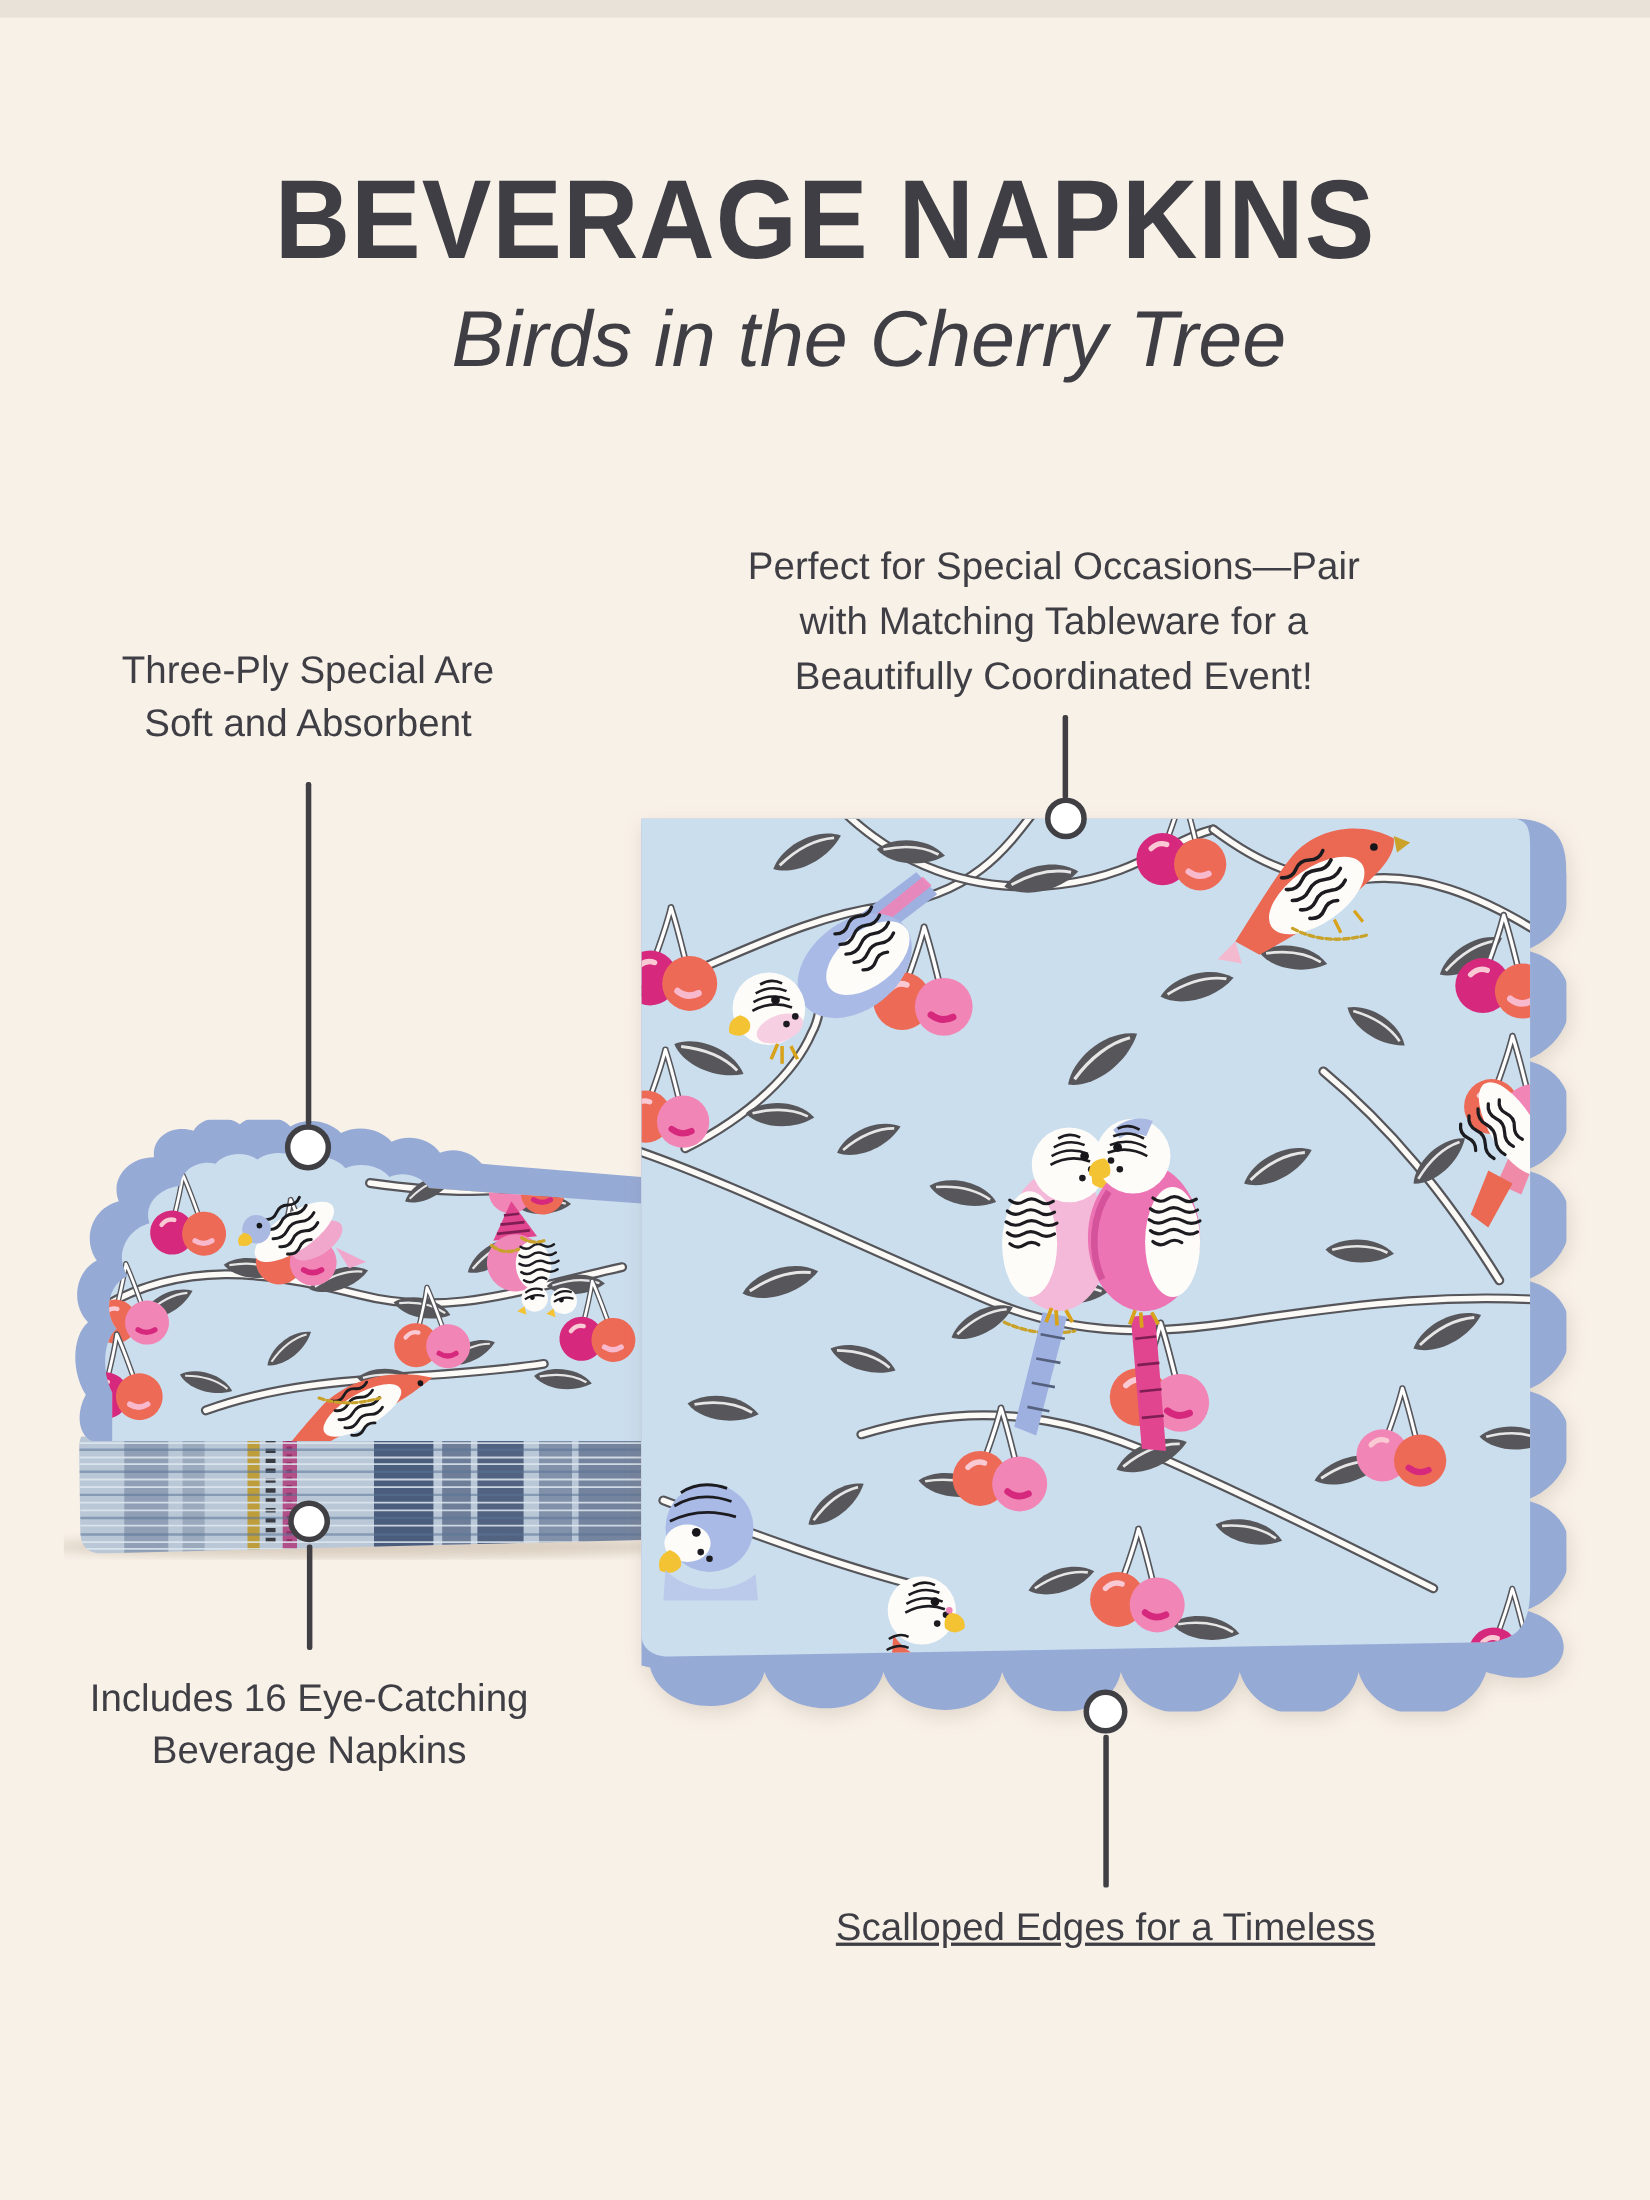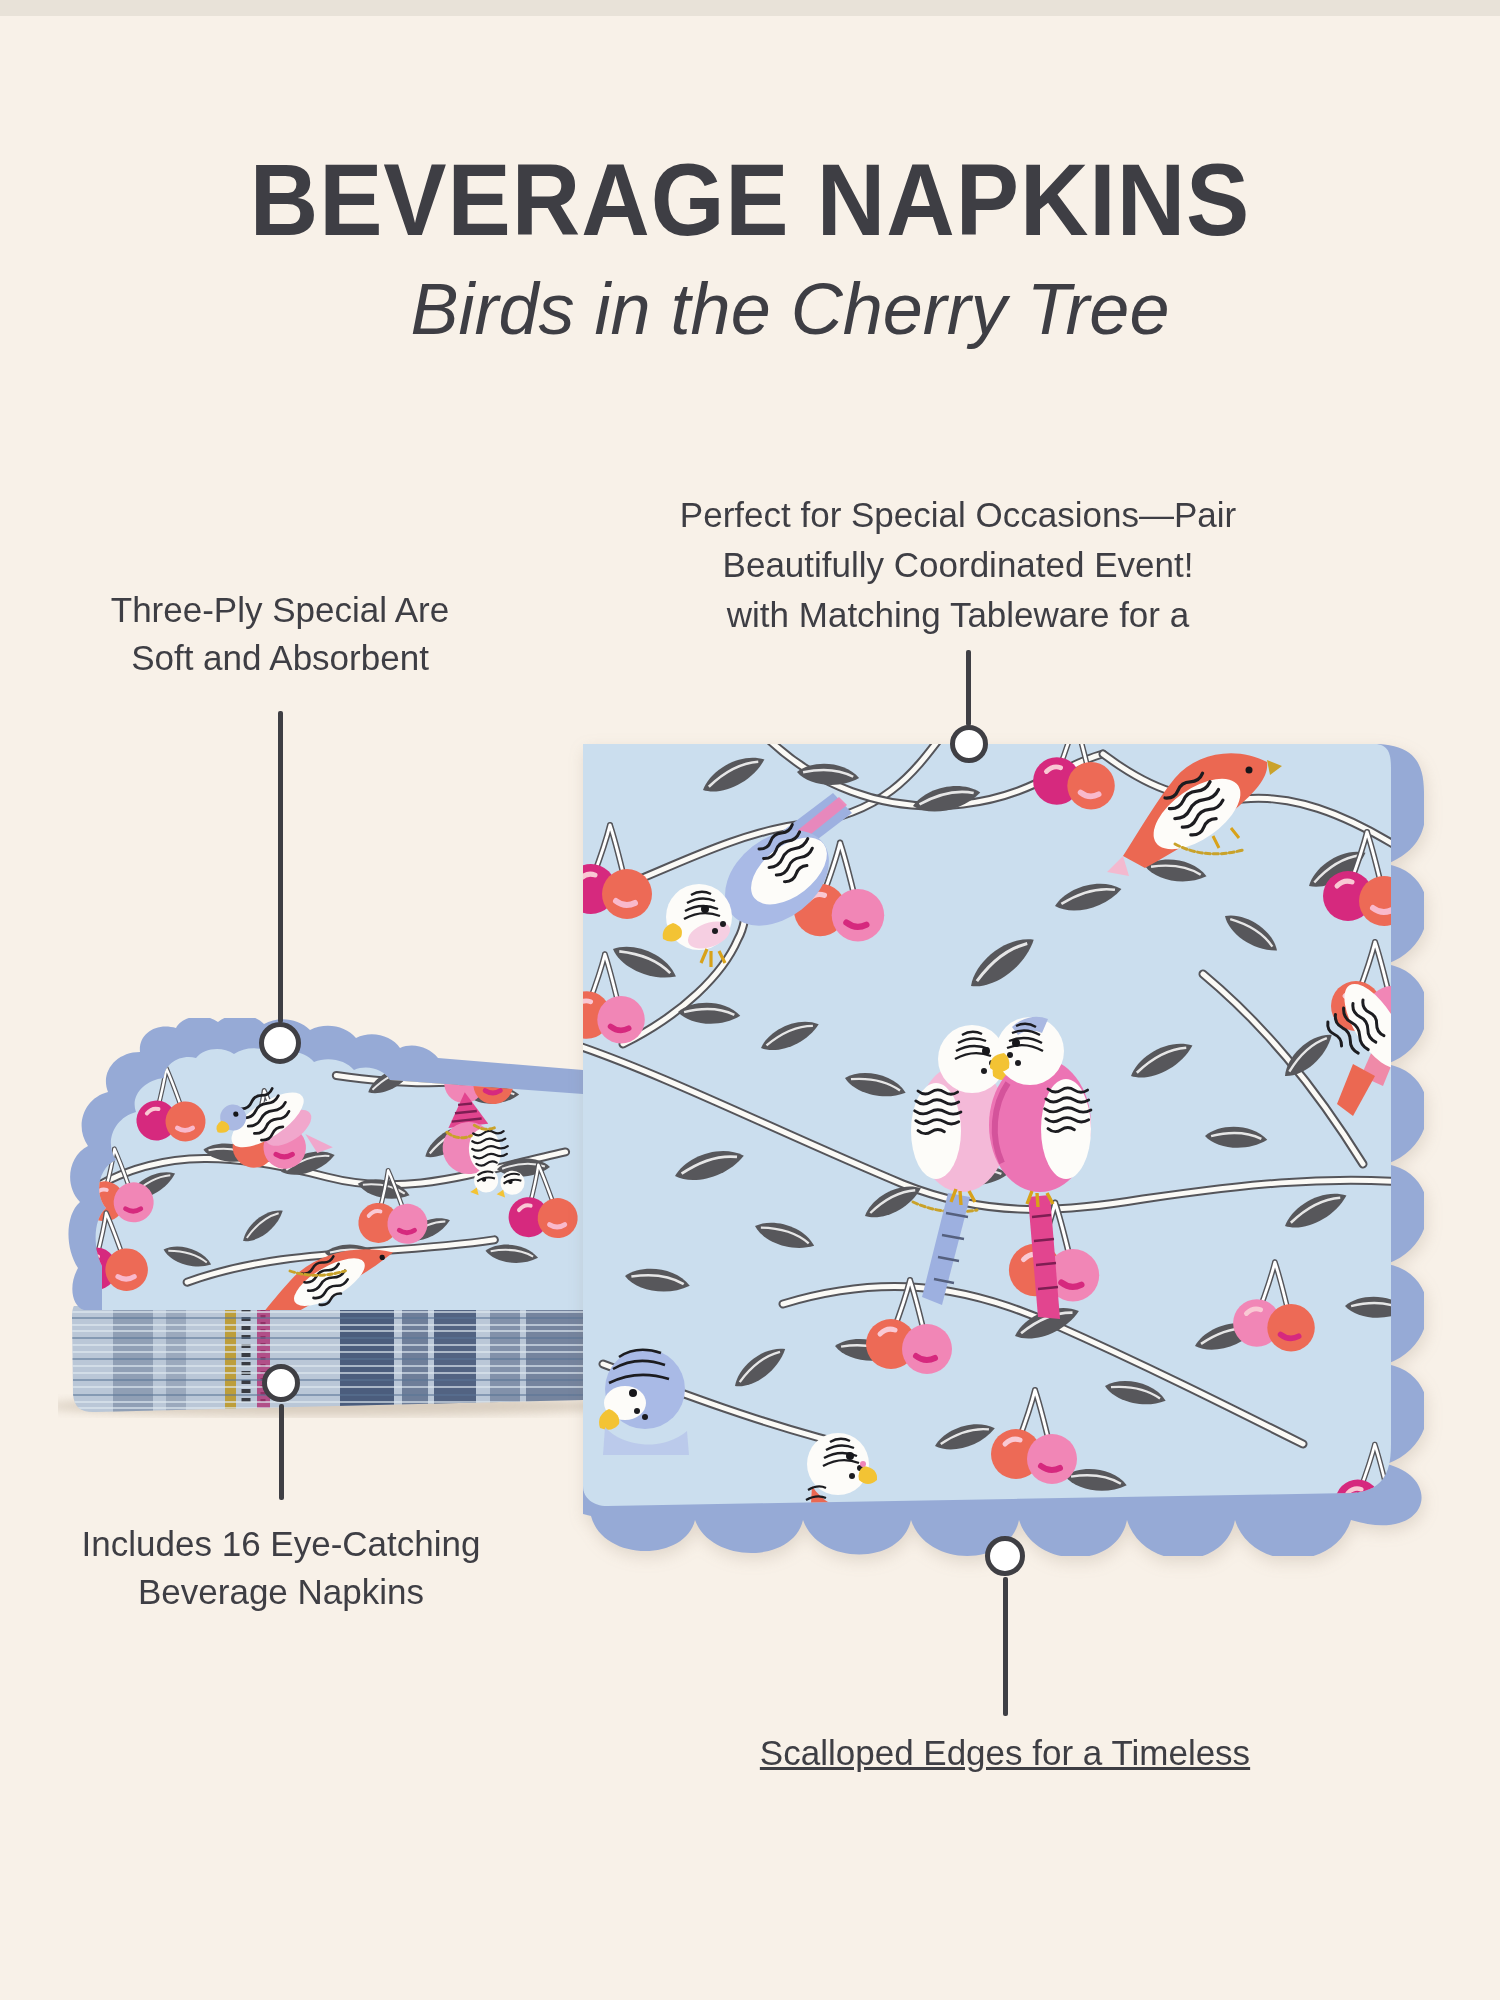--- a/index.html
+++ b/index.html
@@ -382,22 +382,22 @@
 
   <div class="callout" style="left:280px;top:570px;">
     <span>Three-Ply Special Are</span>
     <span>Soft and Absorbent</span>
   </div>
   <div class="co-line" style="left:278px;top:695px;height:312px;"></div>
   <div class="co-circle" style="left:259px;top:1006px;width:32px;height:32px;"></div>
 
   <div class="callout" style="left:958px;top:474px;line-height:50px;">
     <span>Perfect for Special Occasions—Pair</span>
+    <span>with Matching Tableware for a</span>
     <span>Beautifully Coordinated Event!</span>
-    <span>with Matching Tableware for a</span>
   </div>
   <div class="co-line" style="left:966px;top:634px;height:76px;"></div>
   <div class="co-circle" style="left:950px;top:709px;width:28px;height:28px;"></div>
 
   <div class="co-circle" style="left:262px;top:1348px;width:28px;height:28px;"></div>
   <div class="co-line" style="left:279px;top:1388px;height:96px;"></div>
   <div class="callout" style="left:281px;top:1504px;">
     <span>Includes 16 Eye-Catching</span>
     <span>Beverage Napkins</span>
   </div>

